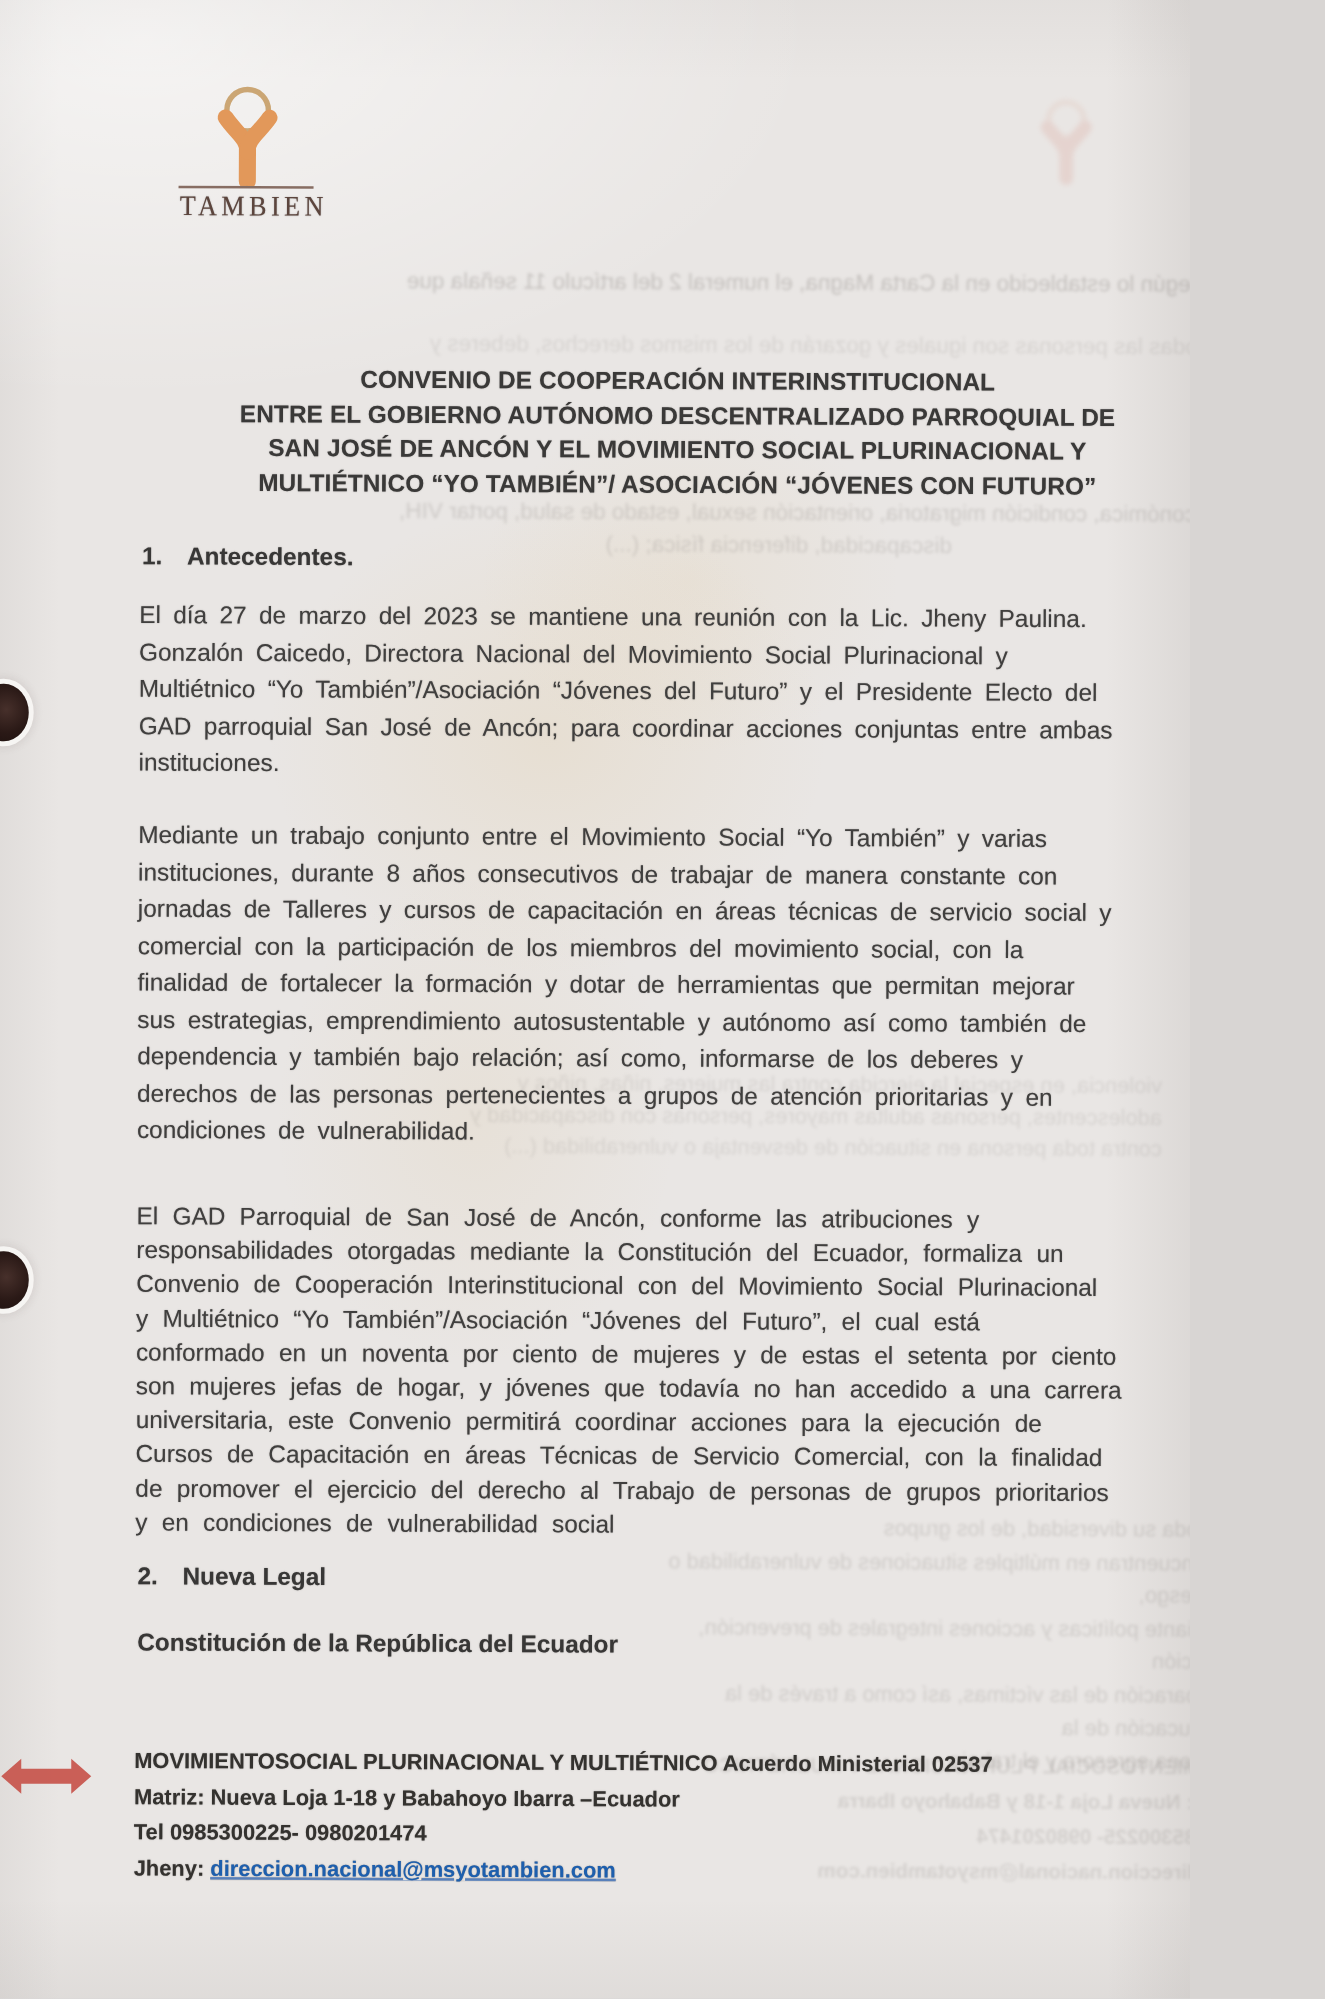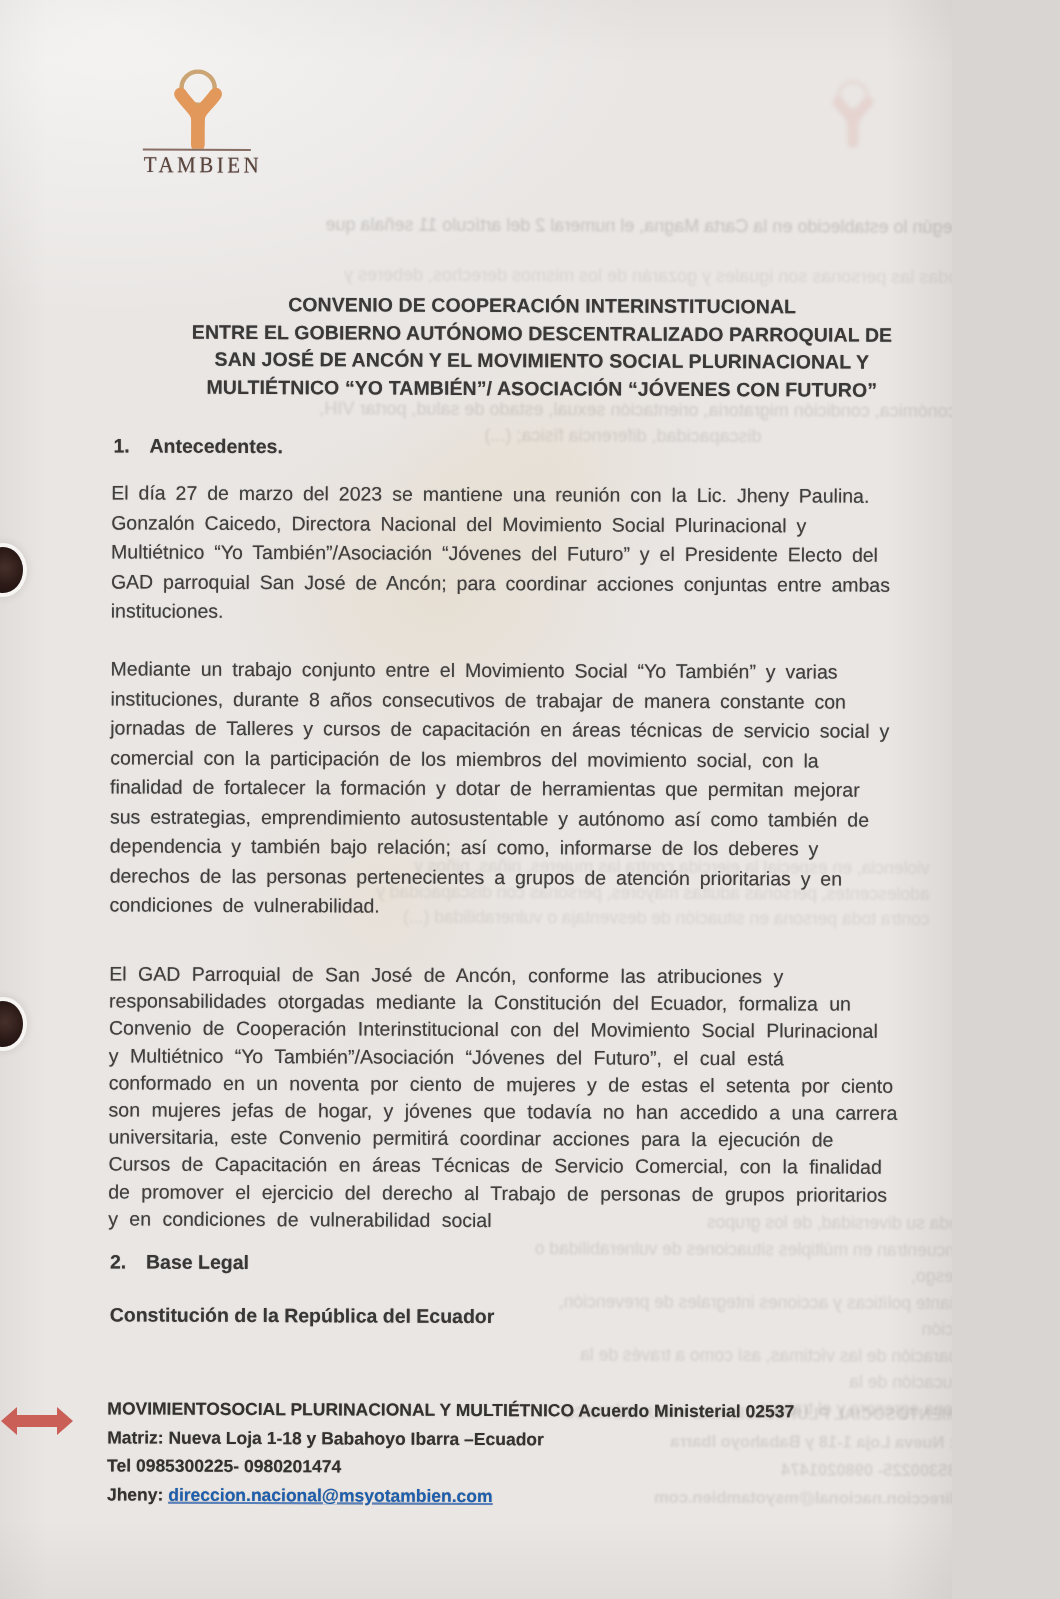--- a/index.html
+++ b/index.html
@@ -156,21 +156,21 @@
 Convenio de Cooperación Interinstitucional con del Movimiento Social Plurinacional
 y Multiétnico “Yo También”/Asociación “Jóvenes del Futuro”, el cual está
 conformado en un noventa por ciento de mujeres y de estas el setenta por ciento
 son mujeres jefas de hogar, y jóvenes que todavía no han accedido a una carrera
 universitaria, este Convenio permitirá coordinar acciones para la ejecución de
 Cursos de Capacitación en áreas Técnicas de Servicio Comercial, con la finalidad
 de promover el ejercicio del derecho al Trabajo de personas de grupos prioritarios
 y en condiciones de vulnerabilidad social</div>
 
     <div class="heading scan" id="h2">
-      <span class="h-num">2.</span><span class="h-label">Base Legal</span>
+      <span class="h-num">2.</span><span class="h-label">Nueva Legal</span>
     </div>
     <div class="subheading scan">Constitución de la República del Ecuador</div>
 
     <div class="footer scan">
       <div>MOVIMIENTOSOCIAL PLURINACIONAL Y MULTIÉTNICO Acuerdo Ministerial  02537</div>
       <div>Matriz: Nueva Loja 1-18 y Babahoyo Ibarra –Ecuador</div>
       <div>Tel 0985300225-  0980201474</div>
       <div><span>Jheny: </span><a class="email" href="#">direccion.nacional@msyotambien.com</a></div>
     </div>
 

